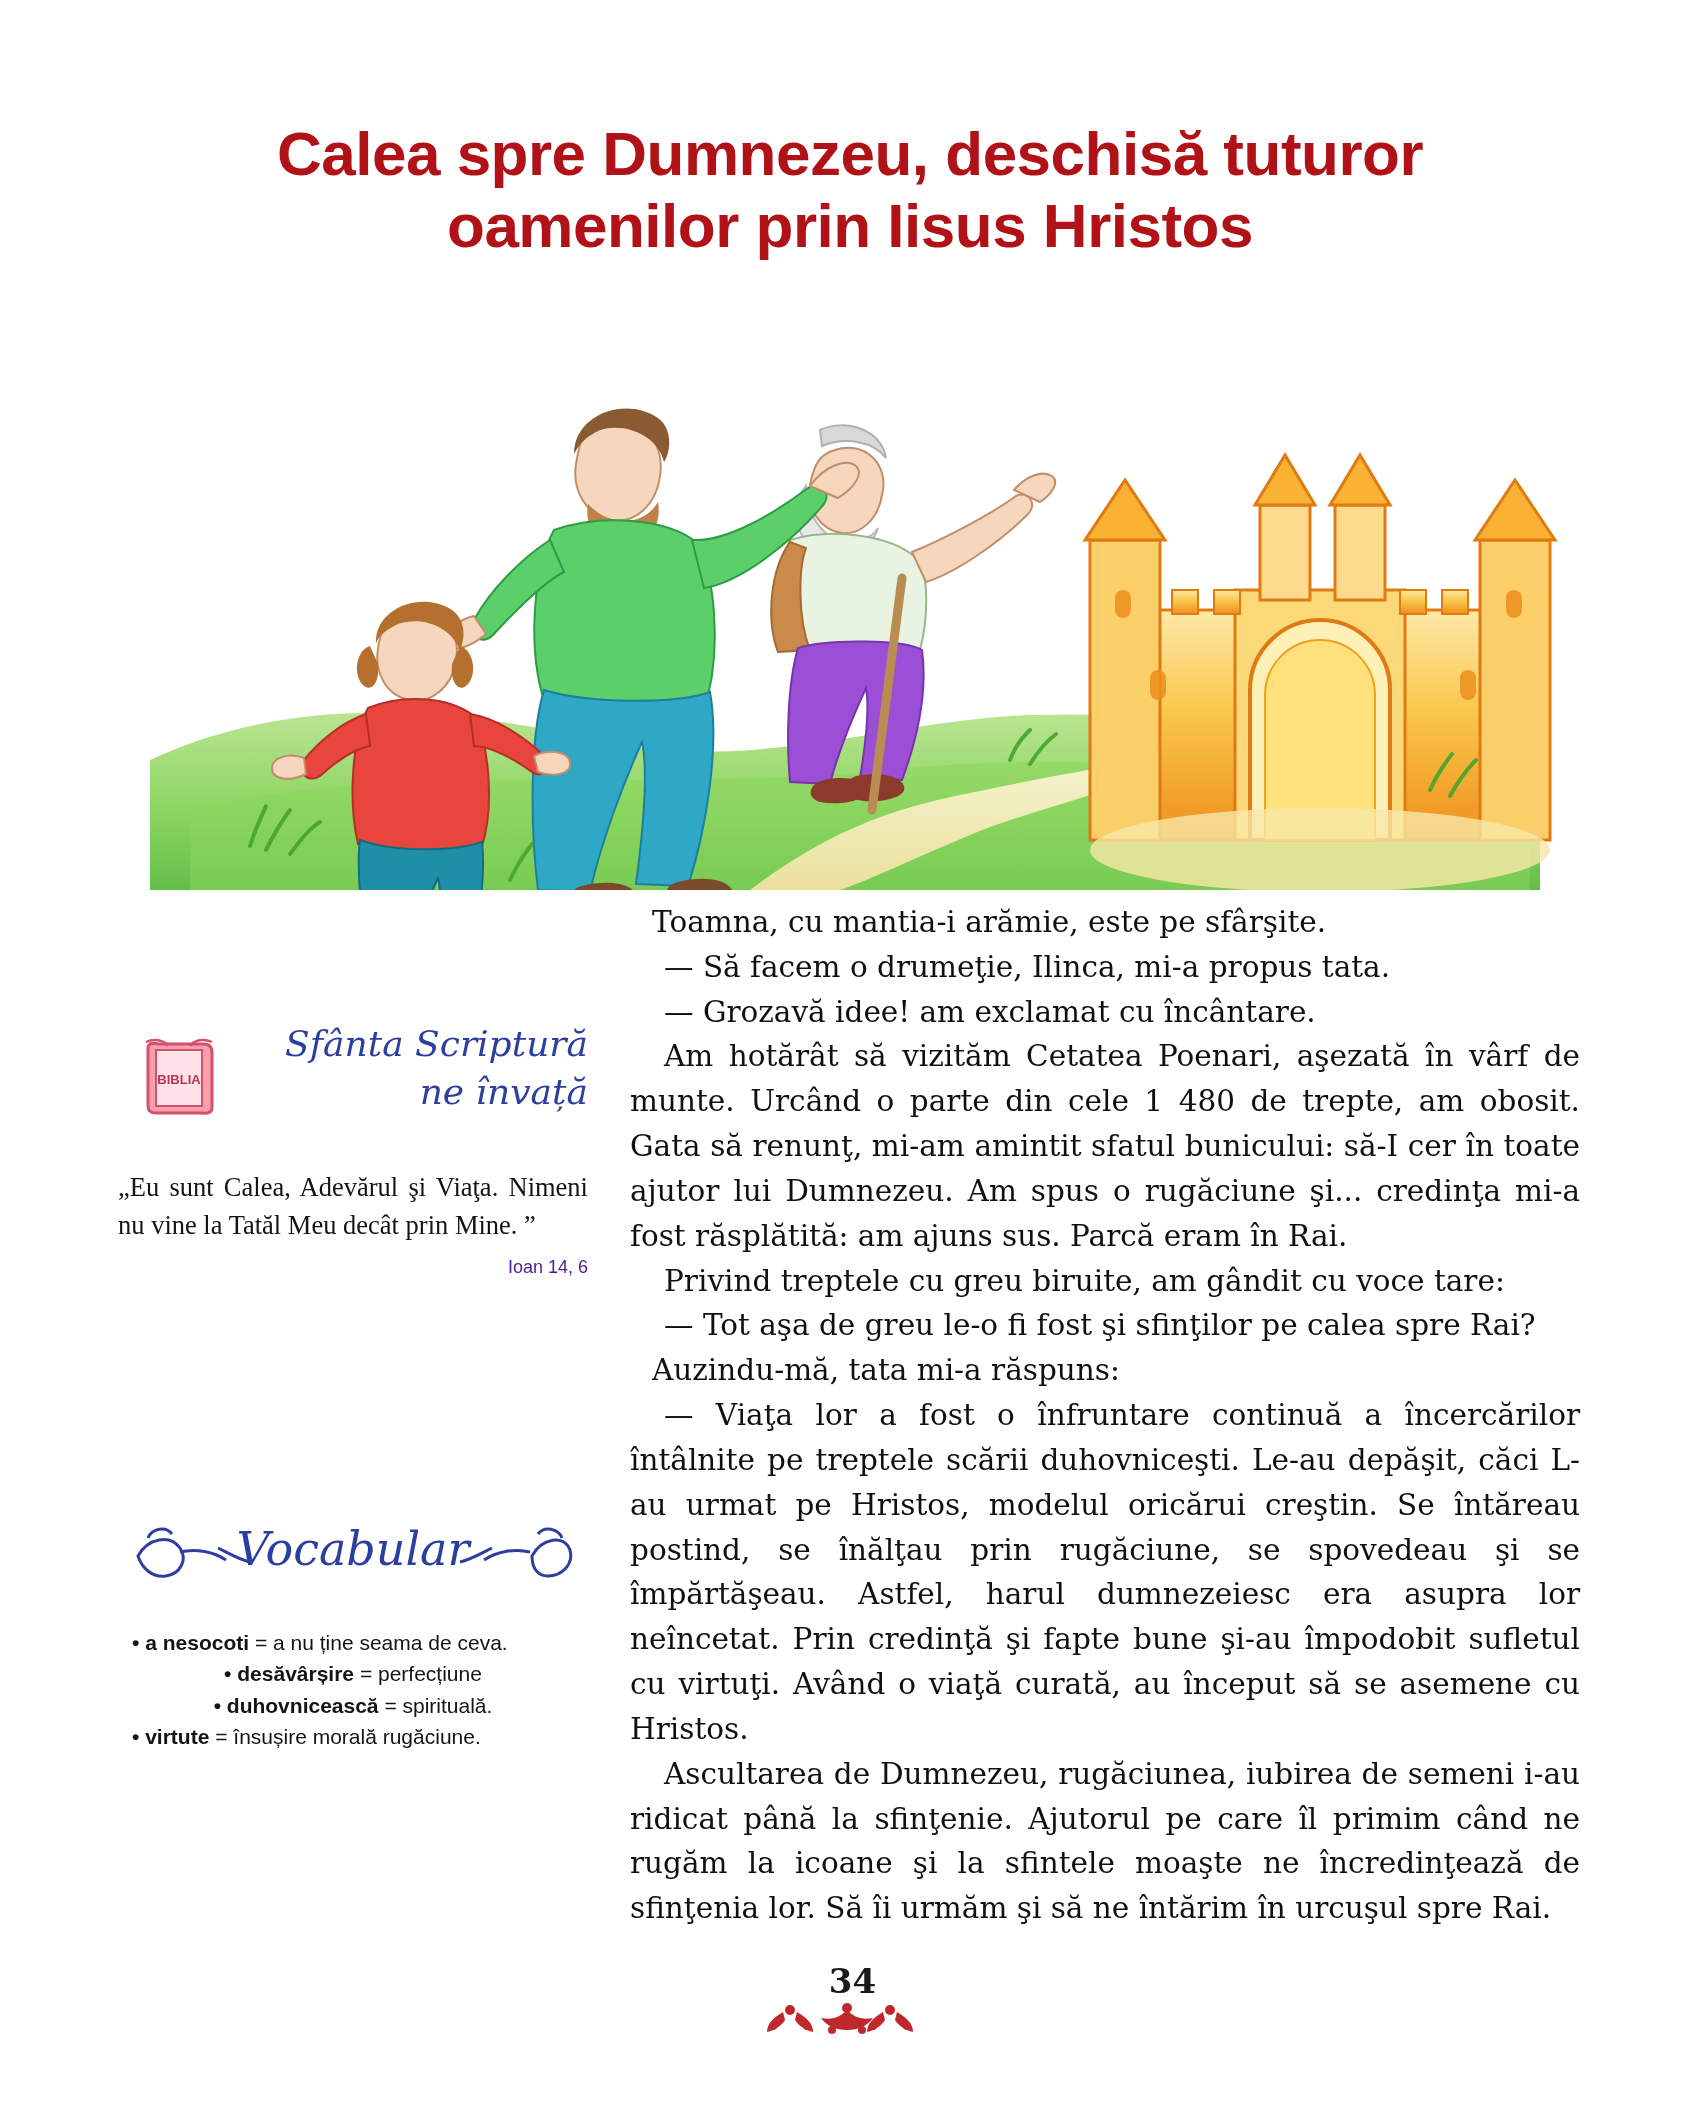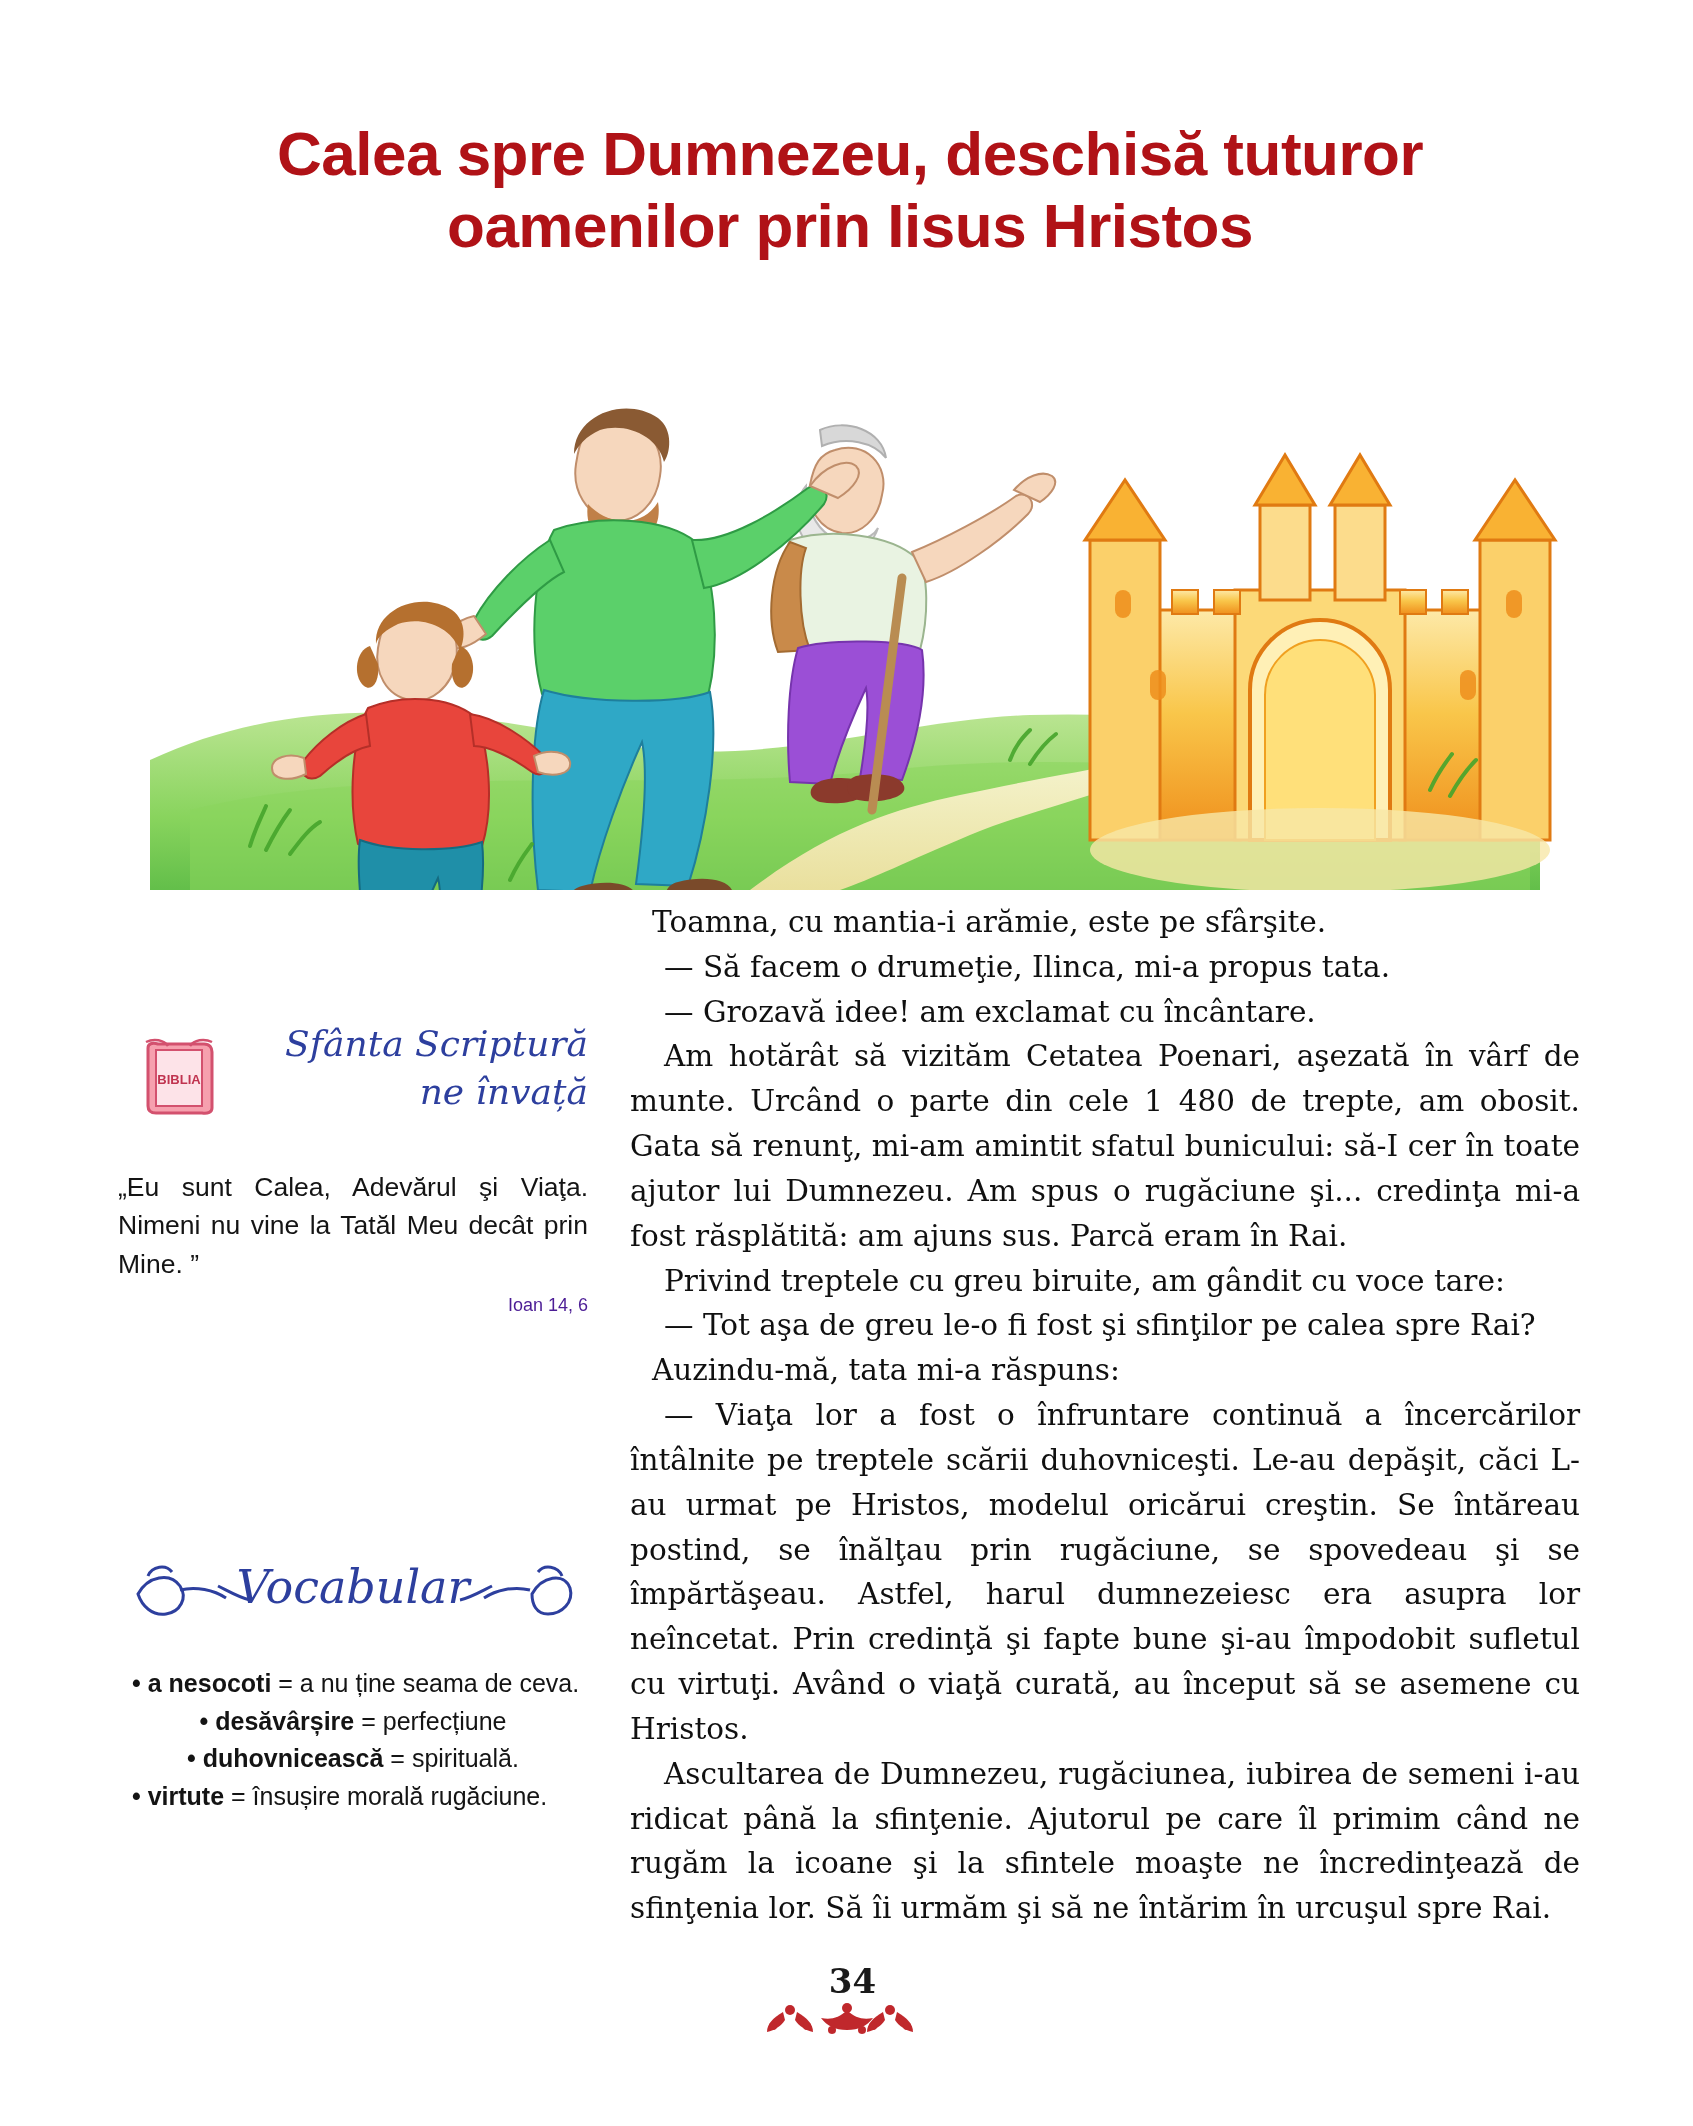--- a/index.html
+++ b/index.html
@@ -70,21 +70,21 @@
   .bible-icon {
     position: absolute;
     left: 22px;
     top: 18px;
     width: 78px;
     height: 82px;
   }
 
   .scripture-text {
     margin-top: 18px;
-    font-family: Liberation Sans, sans-serif;
+    font-family: Liberation Serif, serif;
     font-size: 26.5px;
     line-height: 1.45;
     text-align: justify;
     color: #141414;
   }
   .scripture-ref {
     margin-top: 12px;
     font-family: "Liberation Sans", sans-serif;
     font-size: 18px;
     text-align: right;
@@ -109,21 +109,21 @@
     position: absolute;
     left: 0;
     top: 0;
     width: 470px;
     height: 95px;
   }
 
   .vocab-list {
     margin-top: 24px;
     font-family: "Liberation Sans", sans-serif;
-    font-size: 25px;
+    font-size: 21px;
     line-height: 1.5;
     color: #141414;
   }
   .vocab-item {
     text-align: justify;
     text-indent: 14px;
   }
   .vocab-item b { font-weight: bold; }
   .vocab-center { text-align: center; text-indent: 0; }
 

